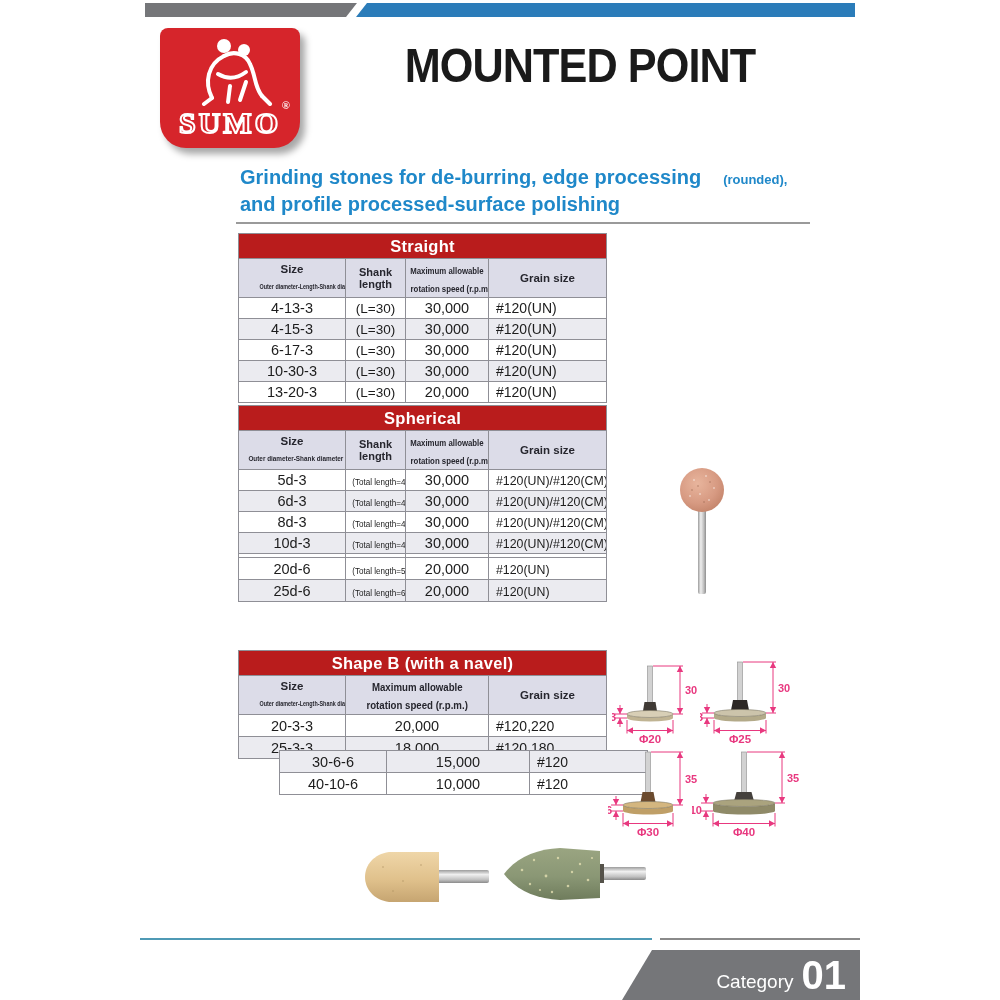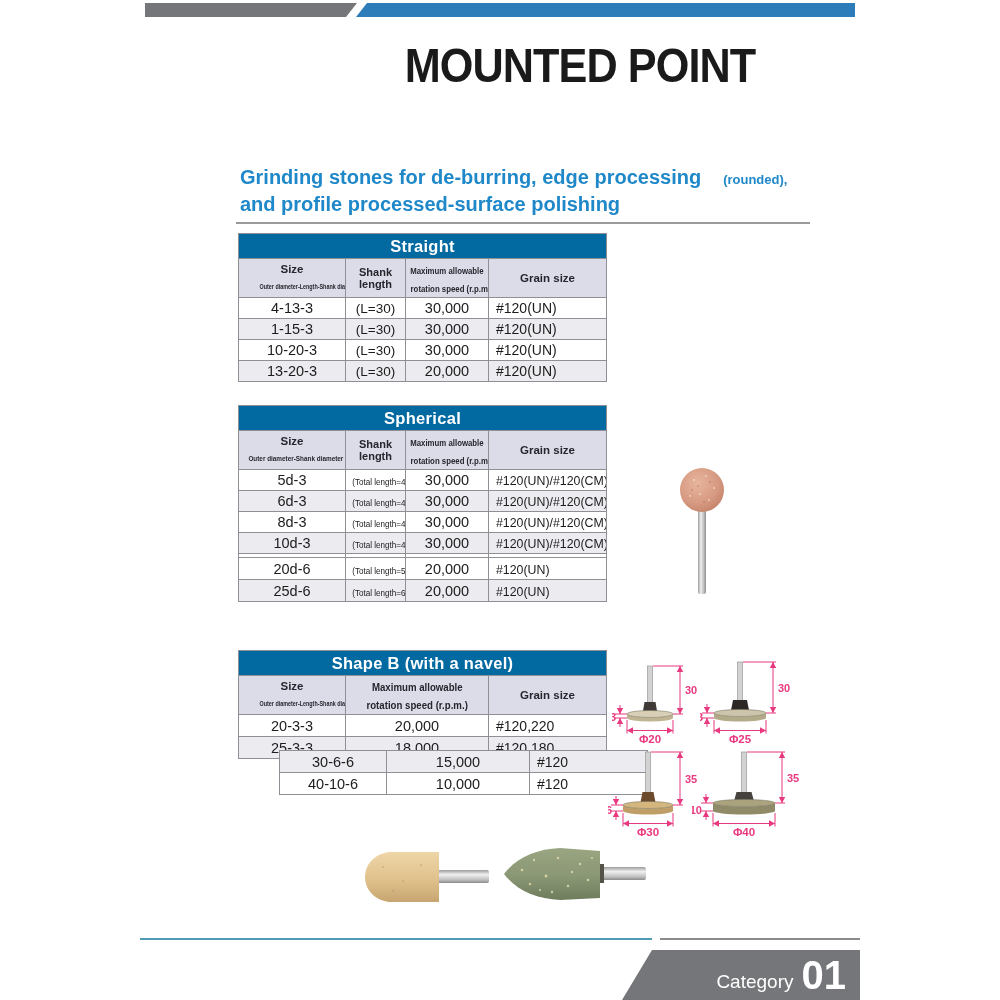--- a/index.html
+++ b/index.html
@@ -29,21 +29,21 @@
   .subtitle{position:absolute;left:240px;color:#1f88c9;font-weight:bold;font-size:20px;white-space:nowrap;}
   .sub1{top:166px;}
   .sub2{top:193px;}
   .sub-rounded{font-size:13px;margin-left:22px;letter-spacing:0;}
   .subtitle-rule{position:absolute;left:236px;top:222px;width:574px;height:2px;background:#9a9a9a;}
 
   
   .tblwrap{position:absolute;left:238px;width:368px;}
   table.spec{border-collapse:collapse;table-layout:fixed;width:368px;background:#fff;}
   table.spec td{border:1px solid #8f8f96;overflow:hidden;vertical-align:middle;}
-  td.ttl{background:#0369a1;color:#fff;font-weight:bold;font-size:16.5px;text-align:center;
+  td.ttl{background:#b91c1c;color:#fff;font-weight:bold;font-size:16.5px;text-align:center;
          height:22px;letter-spacing:.3px;}
   tr.hdr td{background:#dcdce8;height:27px;text-align:center;color:#26262e;}
   .h-main{display:block;font-size:11.5px;font-weight:bold;line-height:1.1;}
   .h-sub{display:inline-block;font-size:7.5px;font-weight:bold;white-space:nowrap;
          transform:scaleX(.72);transform-origin:50% 50%;}
   .h-two{display:inline-block;font-size:8.5px;font-weight:bold;white-space:nowrap;line-height:1.2;
          transform:scaleX(.92);transform-origin:50% 50%;}
   table.spec tbody td{height:18px;text-align:center;font-size:14.5px;color:#1c1c1c;background:#fff;}
   table.spec tbody tr:nth-child(even) td{background:#ebebf0;}
   table.spec tbody.flip tr:nth-child(odd) td{background:#ebebf0;}
@@ -73,20 +73,38 @@
   .cat-num{color:#fff;font-size:40px;font-weight:bold;align-self:center;margin:0 14px 0 8px;line-height:1;}
 </style>
 </head>
 <body>
 
 <div class="canvas">
 
   <div class="topbar-gray"></div>
   <div class="topbar-blue"></div>
 
+  <div class="logo">
+    <svg class="logo-art" width="112" height="72" viewBox="0 0 112 72">
+      <g stroke="#ffffff" fill="none" stroke-width="4" stroke-linecap="round">
+        <path d="M38,64 C30,48 34,30 50,22"></path>
+        <path d="M50,22 C60,16 72,20 76,30 C82,42 80,52 88,62"></path>
+        <path d="M44,40 C54,46 64,44 72,38"></path>
+        <path d="M38,64 L30,70"></path>
+        <path d="M56,52 L54,68"></path>
+        <path d="M88,62 L96,70"></path>
+        <path d="M72,48 L66,66"></path>
+      </g>
+      <circle cx="50" cy="12" r="7" fill="#ffffff"></circle>
+      <circle cx="70" cy="16" r="6" fill="#ffffff"></circle>
+    </svg>
+    <div class="logo-word">
+      <span>SUMO</span><span class="logo-reg">®</span>
+    </div>
+  </div>
 
   <div class="page-title">MOUNTED POINT</div>
 
   <div class="subtitle sub2">and profile processed-surface polishing</div>
   <div class="subtitle sub1">
     <span>Grinding stones for de-burring, edge processing</span><span class="sub-rounded">(rounded),</span>
   </div>
   <div class="subtitle-rule"></div>
 
   <div class="tblwrap" style="top:233px;">
@@ -113,27 +131,33 @@
         </tr>
       </thead>
       <tbody>
           <tr>
             <td class="col-size"><span class="cv">4-13-3</span></td>
             <td class="col-shank"><span class="cv">(L=30)</span></td>
             <td class="col-speed"><span class="cv">30,000</span></td>
             <td class="col-grain"><span class="cv">#120(UN)</span></td>
           </tr>
           <tr>
-            <td class="col-size"><span class="cv">1-15-3</span></td>
+            <td class="col-size"><span class="cv">4-15-3</span></td>
             <td class="col-shank"><span class="cv">(L=30)</span></td>
             <td class="col-speed"><span class="cv">30,000</span></td>
             <td class="col-grain"><span class="cv">#120(UN)</span></td>
           </tr>
           <tr>
-            <td class="col-size"><span class="cv">10-20-3</span></td>
+            <td class="col-size"><span class="cv">6-17-3</span></td>
+            <td class="col-shank"><span class="cv">(L=30)</span></td>
+            <td class="col-speed"><span class="cv">30,000</span></td>
+            <td class="col-grain"><span class="cv">#120(UN)</span></td>
+          </tr>
+          <tr>
+            <td class="col-size"><span class="cv">10-30-3</span></td>
             <td class="col-shank"><span class="cv">(L=30)</span></td>
             <td class="col-speed"><span class="cv">30,000</span></td>
             <td class="col-grain"><span class="cv">#120(UN)</span></td>
           </tr>
           <tr>
             <td class="col-size"><span class="cv">13-20-3</span></td>
             <td class="col-shank"><span class="cv">(L=30)</span></td>
             <td class="col-speed"><span class="cv">20,000</span></td>
             <td class="col-grain"><span class="cv">#120(UN)</span></td>
           </tr>

